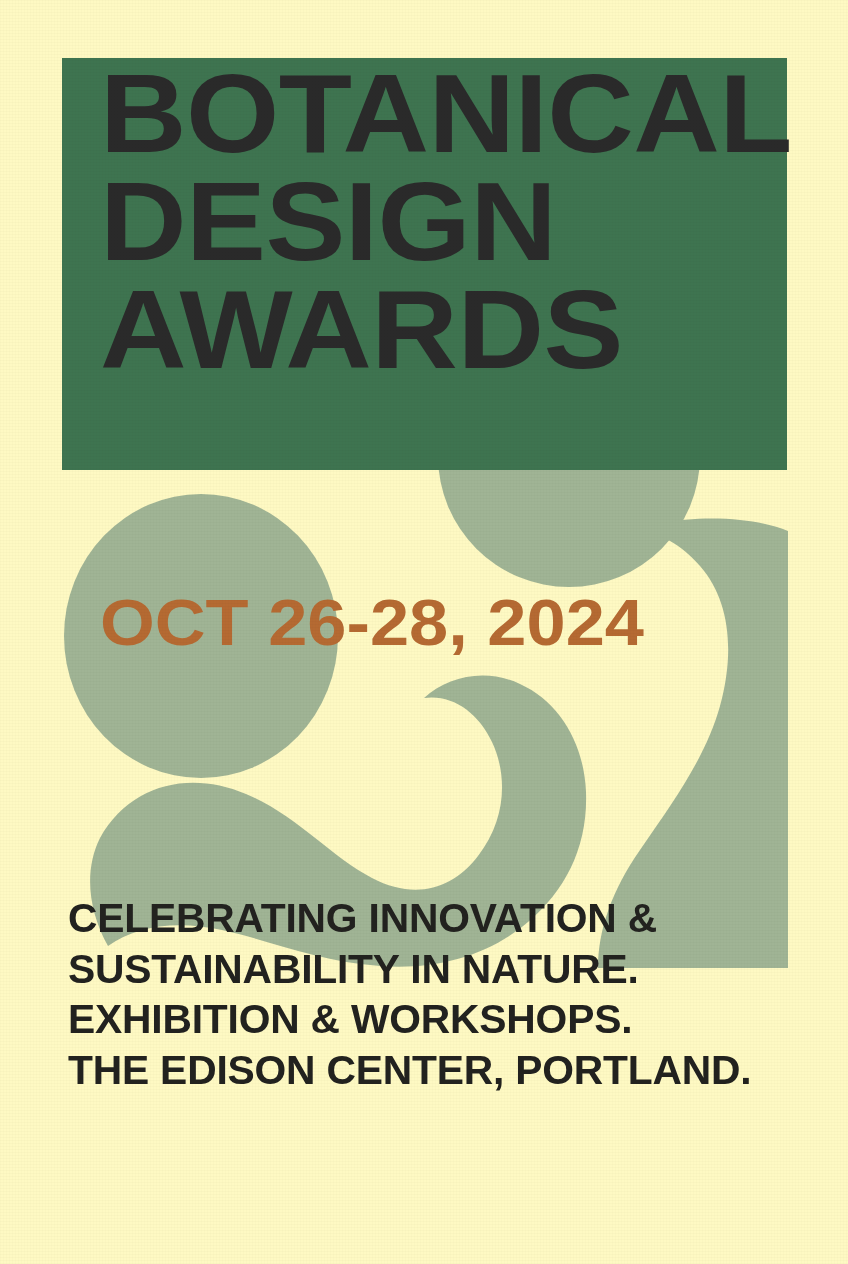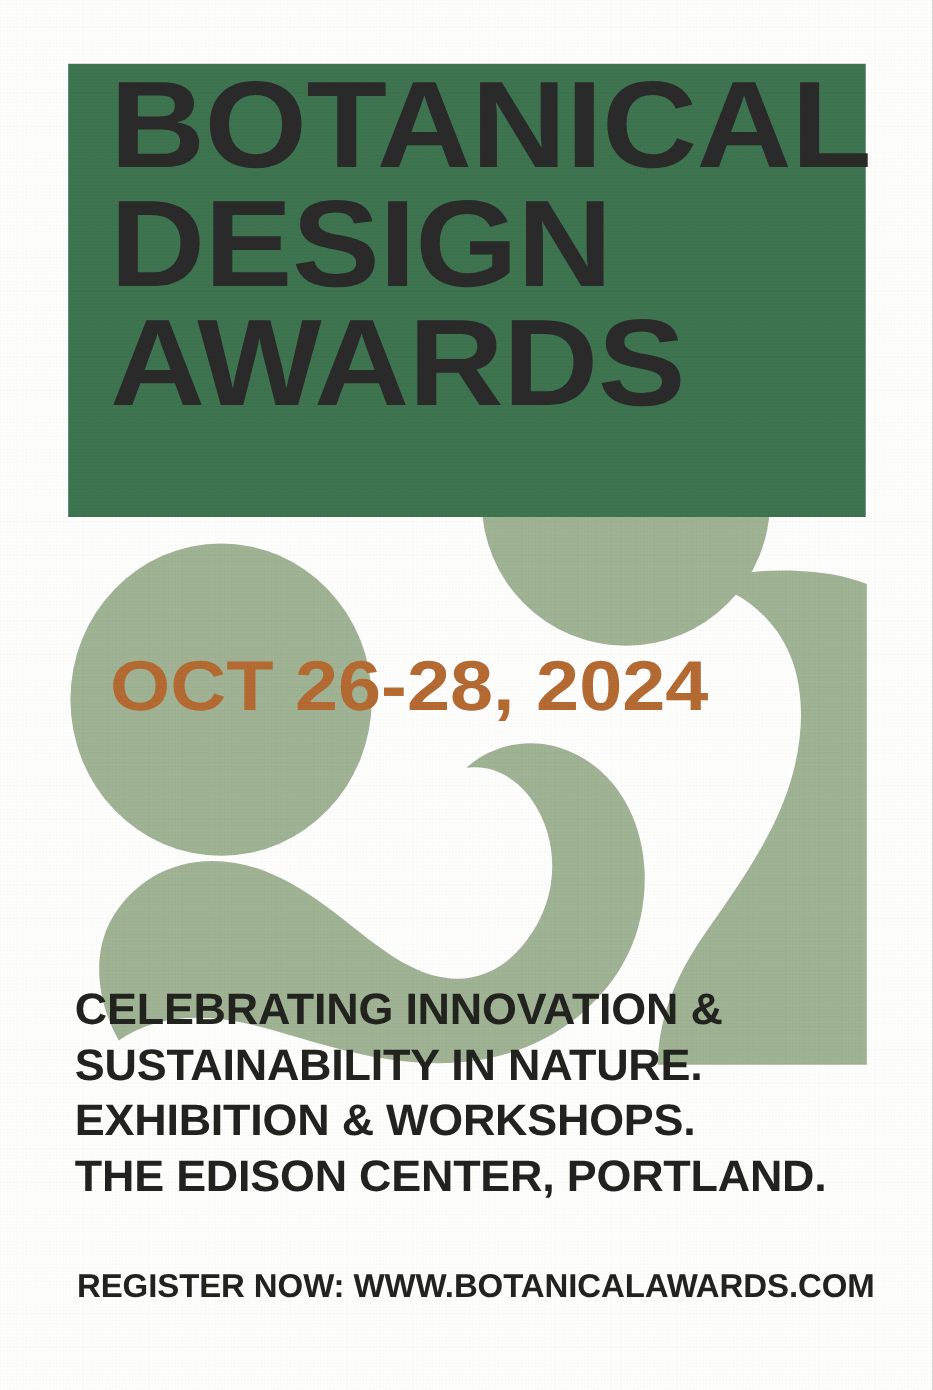--- a/index.html
+++ b/index.html
@@ -6,21 +6,21 @@
   html, body {
     margin: 0;
     padding: 0;
     background: #8c8c8c;
   }
   #poster {
     position: relative;
     width: 848px;
     height: 1264px;
     overflow: hidden;
-    background: #ffffff;
+    background: #fef9c3;
     font-family: "Liberation Sans", sans-serif;
     -webkit-font-smoothing: antialiased;
   }
 
   
   #grain {
     position: absolute;
     inset: 0;
     pointer-events: none;
     z-index: 40;
@@ -163,16 +163,15 @@
 
   <div id="date-line">OCT 26-28, 2024</div>
 
   <div id="body-copy">
     <span class="body-line">CELEBRATING INNOVATION &amp;</span>
     <span class="body-line">SUSTAINABILITY IN NATURE.</span>
     <span class="body-line">EXHIBITION &amp; WORKSHOPS.</span>
     <span class="body-line">THE EDISON CENTER, PORTLAND.</span>
   </div>
 
-  <div id="register-line">REGISTER NOW: WWW.BOTANICALAWARDS.COM</div>
 
   <div id="grain"></div>
 </div>
 
 </body></html>

